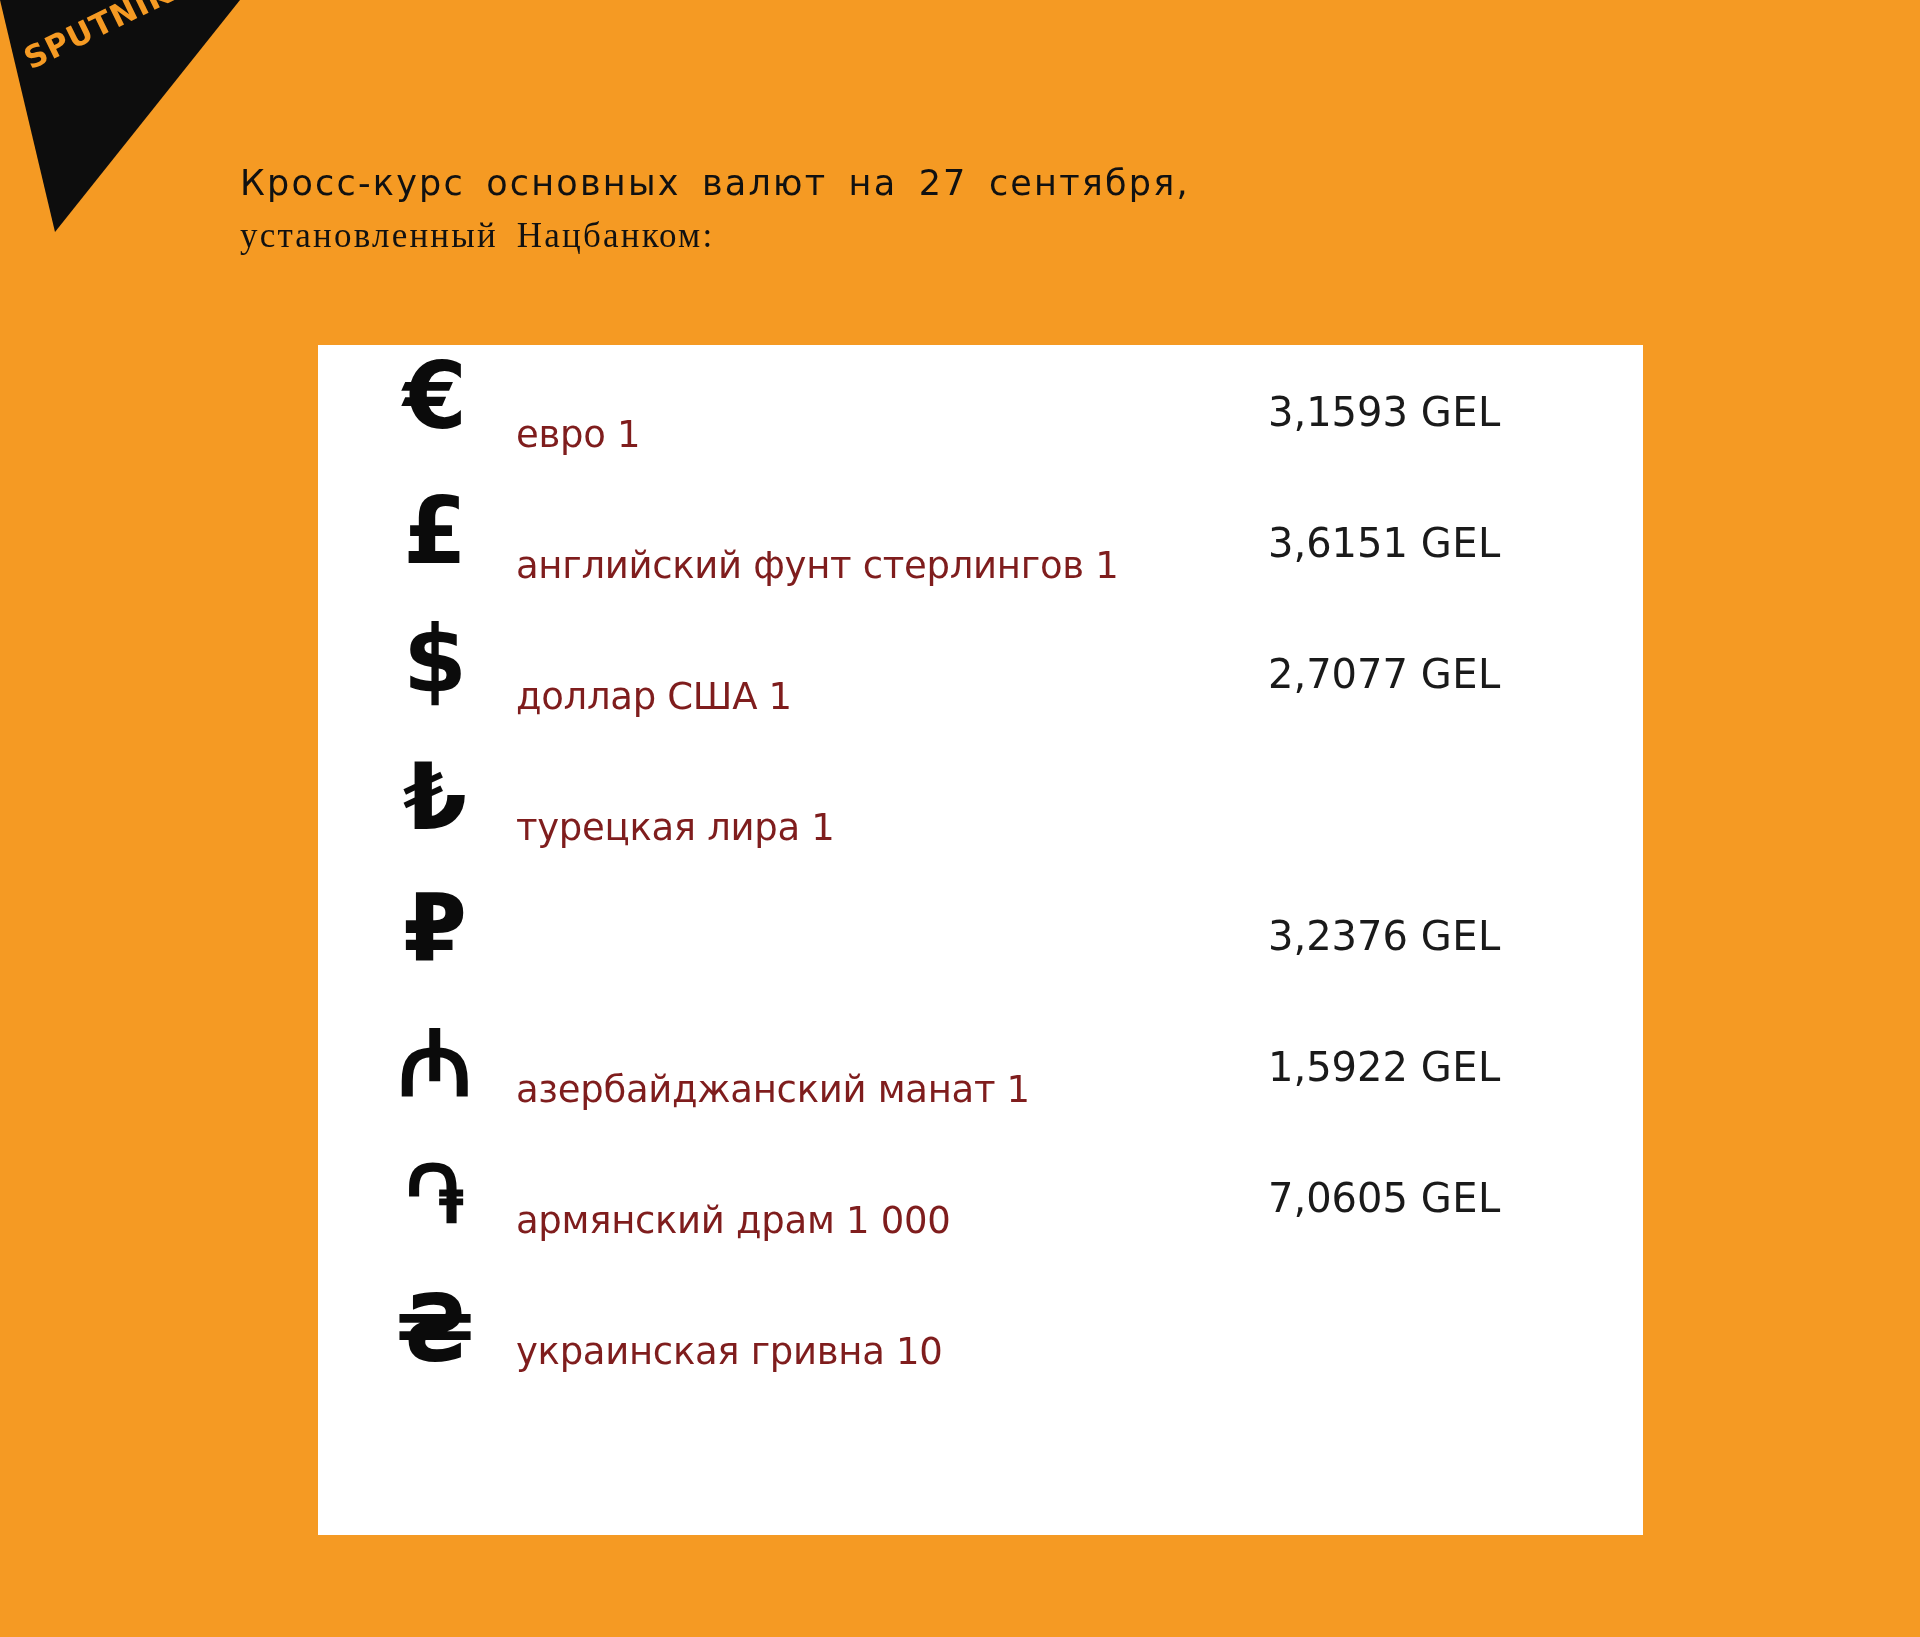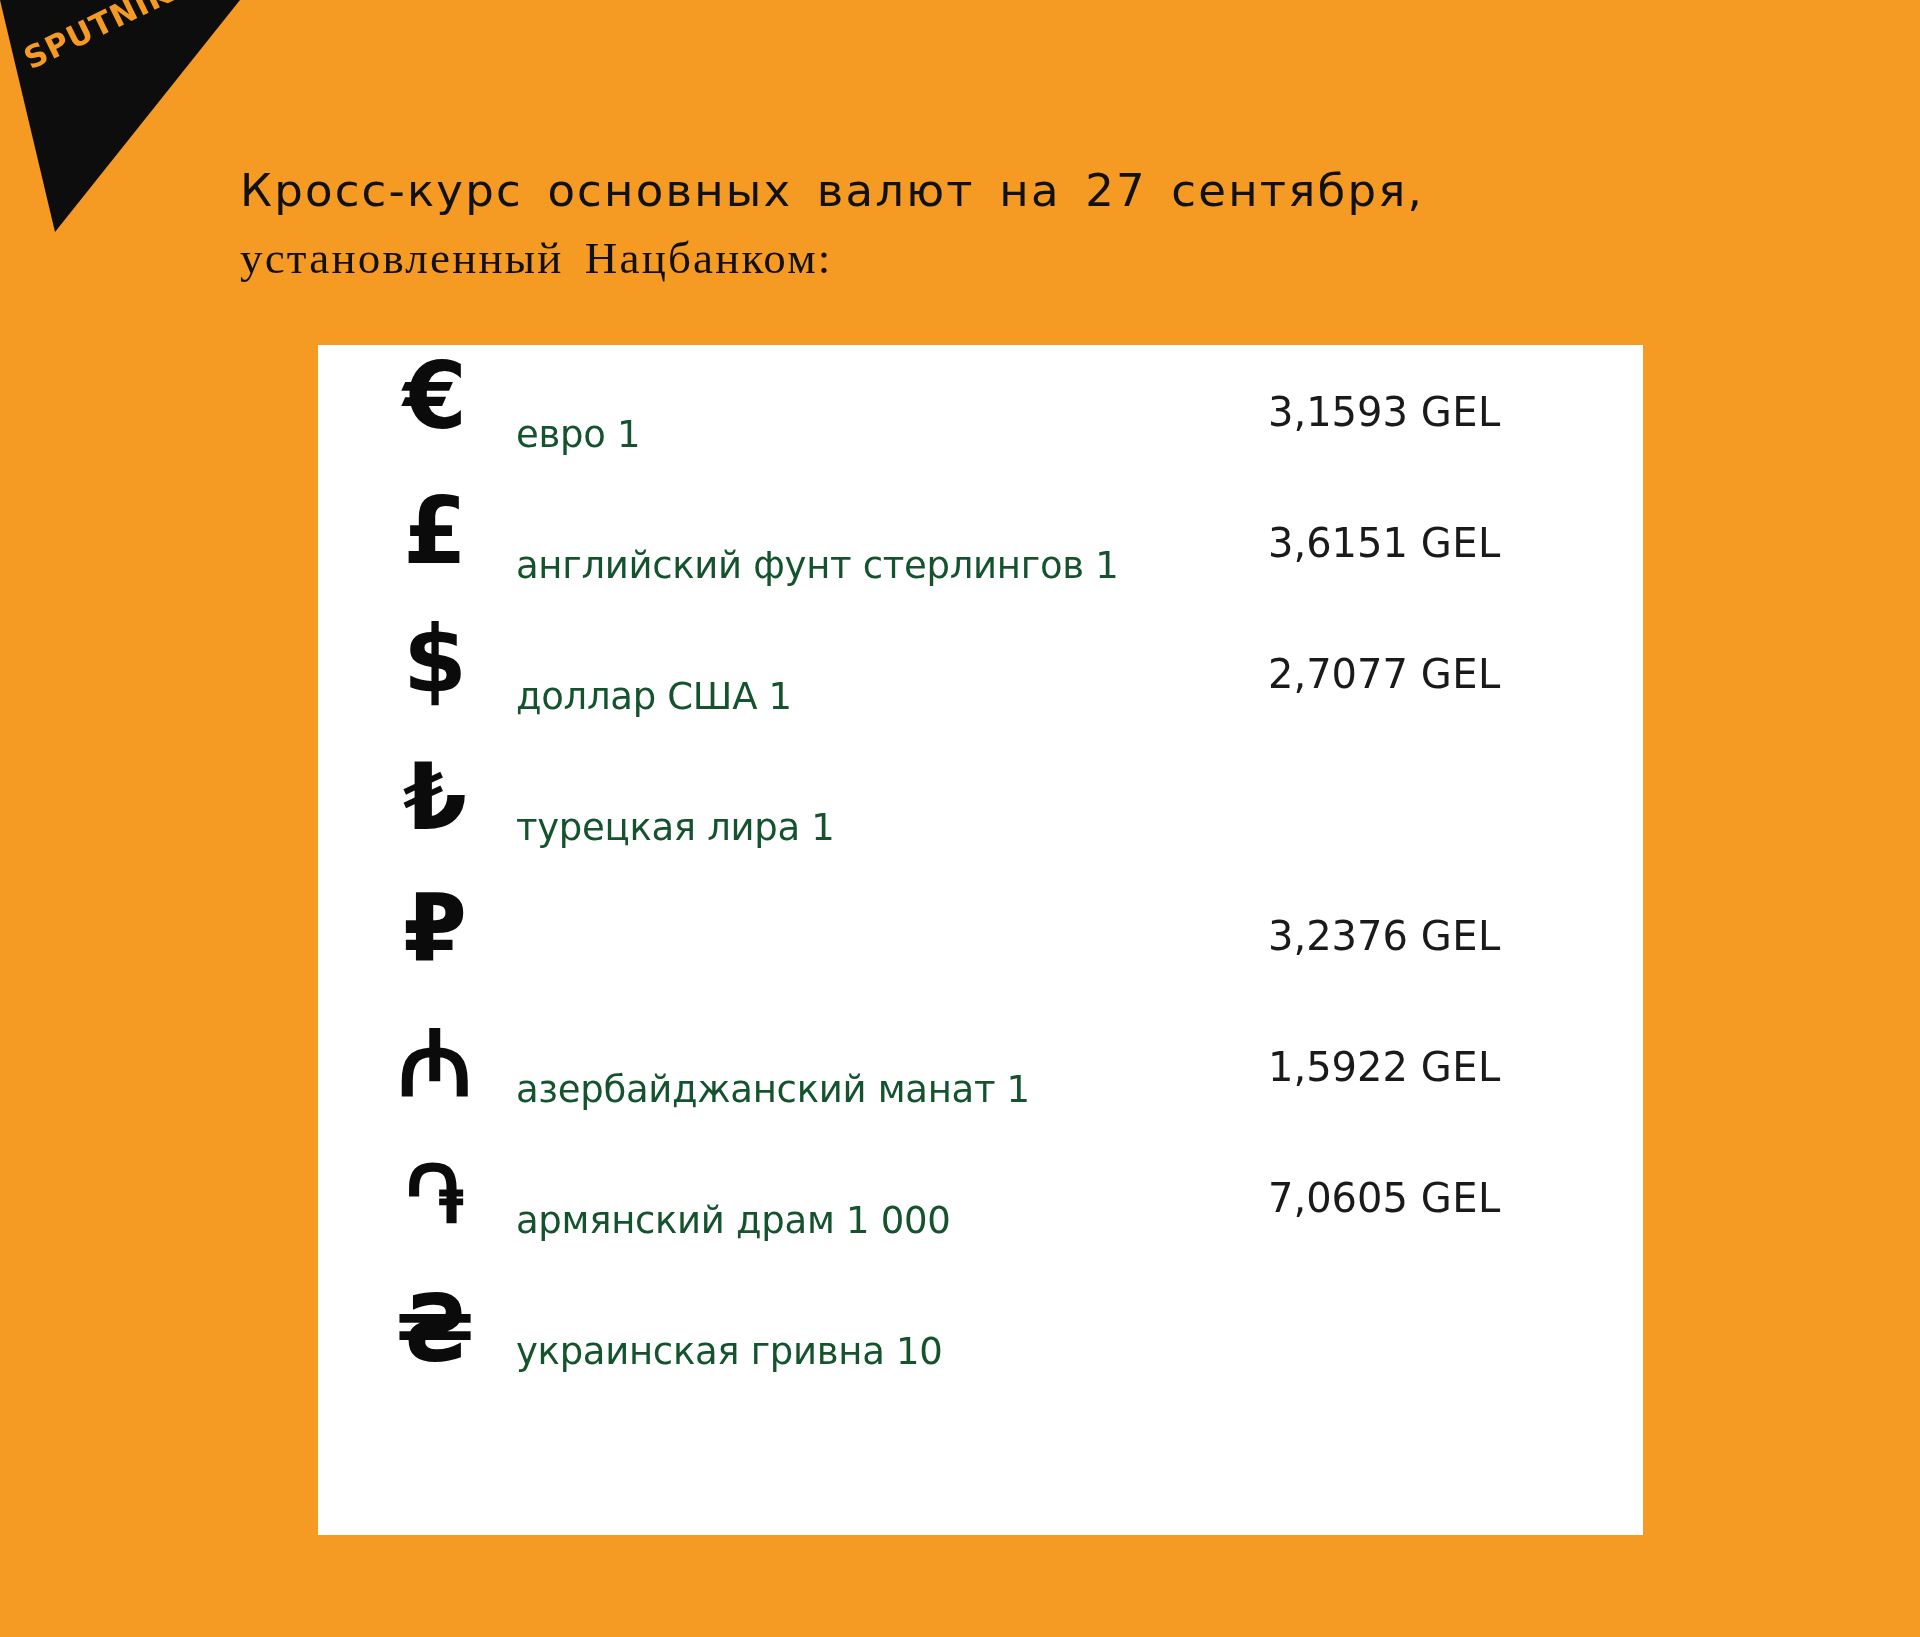--- a/index.html
+++ b/index.html
@@ -41,21 +41,21 @@
   }
 
   
   .headline {
     position: absolute;
     top: 158px;
     left: 240px;
     width: 1500px;
     color: #111;
     font-family: "DejaVu Sans", sans-serif;
-    font-size: 45px;
+    font-size: 35px;
     line-height: 1.48;
     letter-spacing: 2.2px;
     word-spacing: 8px;
   }
   .headline .line2 {
     display: block;
     font-family: Liberation Serif, serif;
   }
 
   
@@ -92,21 +92,21 @@
     font-weight: bold;
     font-size: 92px;
     line-height: 100px;
   }
   .sym.small { font-size: 80px; }
 
   .name {
     position: absolute;
     left: 198px;
     top: 44px;
-    color: #14532d;
+    color: #7f1d1d;
     font-family: "DejaVu Sans", sans-serif;
     font-size: 37px;
     letter-spacing: -0.3px;
     white-space: nowrap;
   }
 
   .value {
     position: absolute;
     left: 950px;
     top: 20px;

